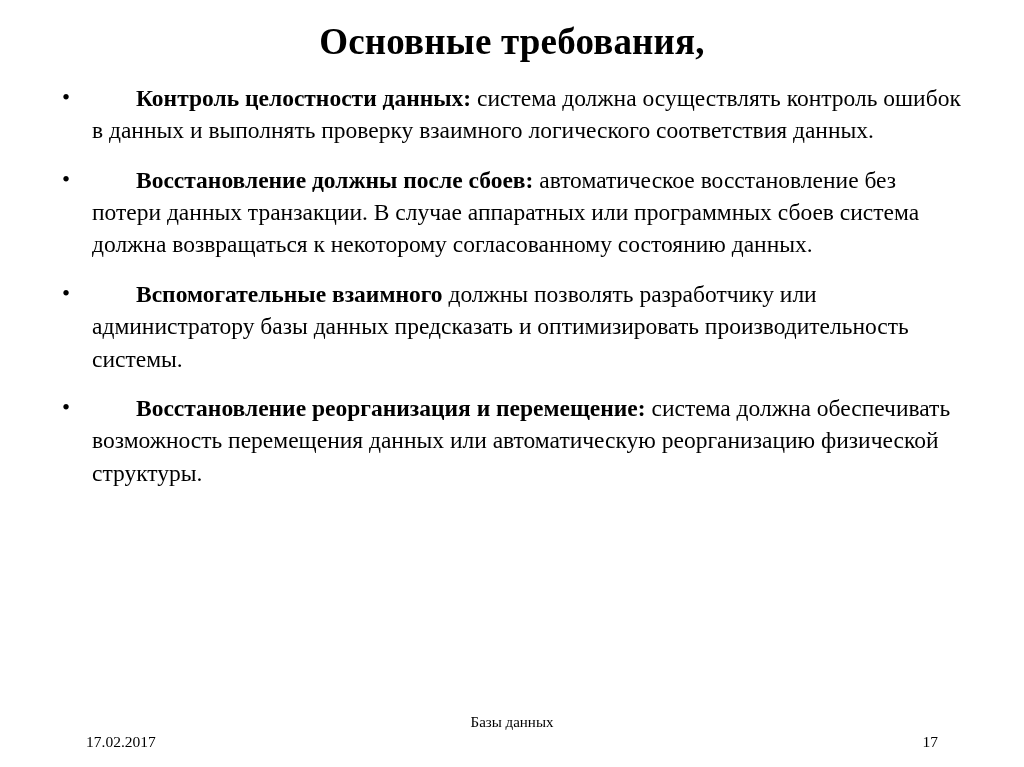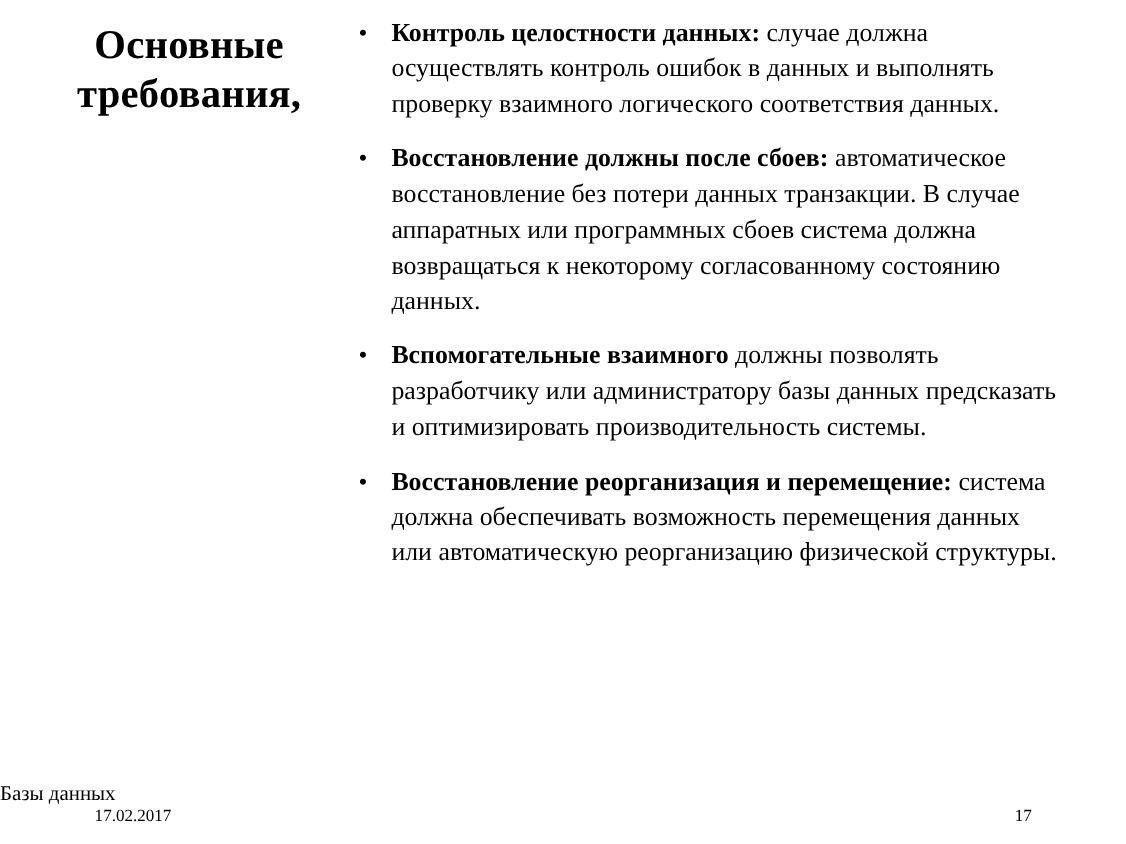--- a/index.html
+++ b/index.html
@@ -14,20 +14,21 @@
     color: #000000;
     overflow: hidden;
   }
   .slide {
     position: relative;
     width: 1024px;
     height: 767px;
     box-sizing: border-box;
     padding: 14px 40px 0 40px;
     display: flex;
+    flex-direction: column;
   }
   .slide-title {
     text-align: center;
     font-weight: bold;
     font-size: 37px;
     line-height: 1.18;
     letter-spacing: 0.2px;
     margin: 6px 0 18px 0;
     padding: 0 30px;
   }
@@ -53,61 +54,63 @@
   }
   .bullet .dot {
     position: absolute;
     left: 14px;
     top: 0;
     font-size: 23px;
     line-height: 1.38;
   }
   .bullet b {
     font-weight: bold;
+    margin-left: 44px;
   }
   .footer {
     position: absolute;
     left: 0;
     right: 0;
     bottom: 34px;
     height: 22px;
     padding: 0 86px;
     box-sizing: border-box;
     display: flex;
     align-items: center;
     justify-content: space-between;
     font-size: 15.5px;
     color: #000000;
   }
   .footer .f-center {
     position: absolute;
     left: 0;
     right: 0;
-    font-size: 19px;
+    text-align: center;
+    font-size: 15px;
   }
   .footer .f-left, .footer .f-right {
     position: relative;
     z-index: 2;
     margin-top: 40px;
   }
 </style>
 </head>
 <body>
 
 <div class="slide">
 
   <h1 class="slide-title">
     <span class="title-line">Основные требования,</span>
   </h1>
 
   <ul class="bullets">
 
     <li class="bullet">
       <span class="dot">•</span>
-      <b>Контроль целостности данных:</b><span> случае должна осуществлять контроль ошибок в данных и выполнять проверку взаимного логического соответствия данных.</span>
+      <b>Контроль целостности данных:</b><span> система должна осуществлять контроль ошибок в данных и выполнять проверку взаимного логического соответствия данных.</span>
     </li>
 
     <li class="bullet">
       <span class="dot">•</span>
       <b>Восстановление должны после сбоев:</b><span> автоматическое восстановление без потери данных транзакции. В случае аппаратных или программных сбоев система должна возвращаться к некоторому согласованному состоянию данных.</span>
     </li>
 
     <li class="bullet">
       <span class="dot">•</span>
       <b>Вспомогательные взаимного</b><span> должны позволять разработчику или администратору базы данных предсказать и оптимизировать производительность системы.</span>

